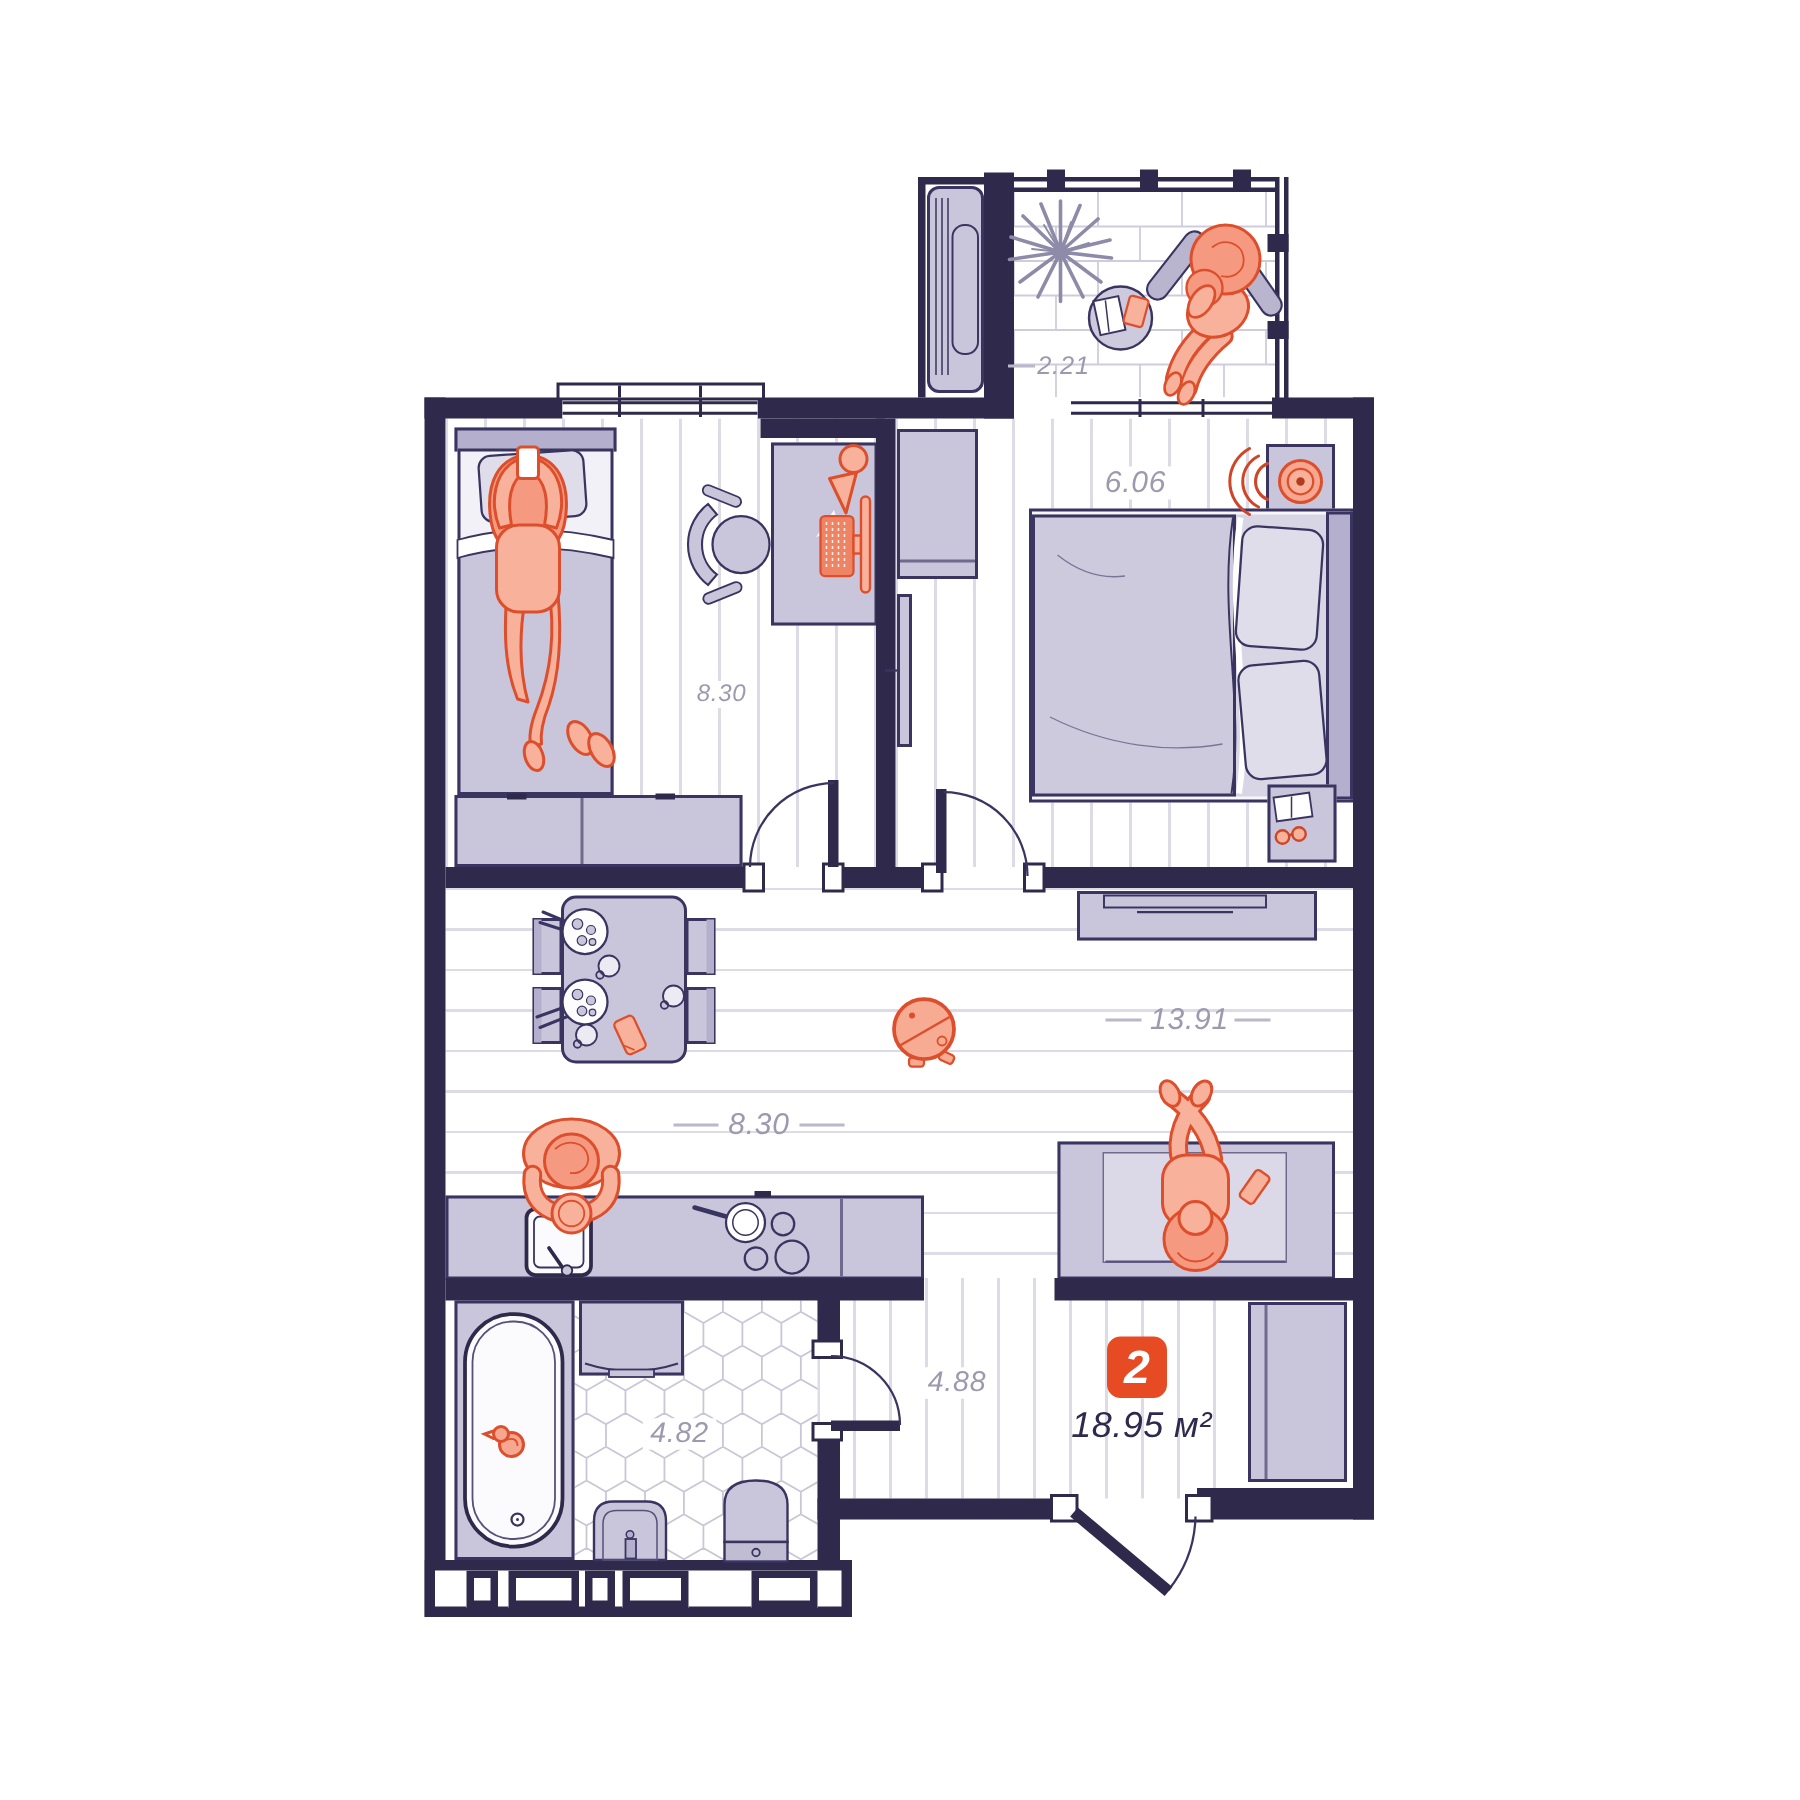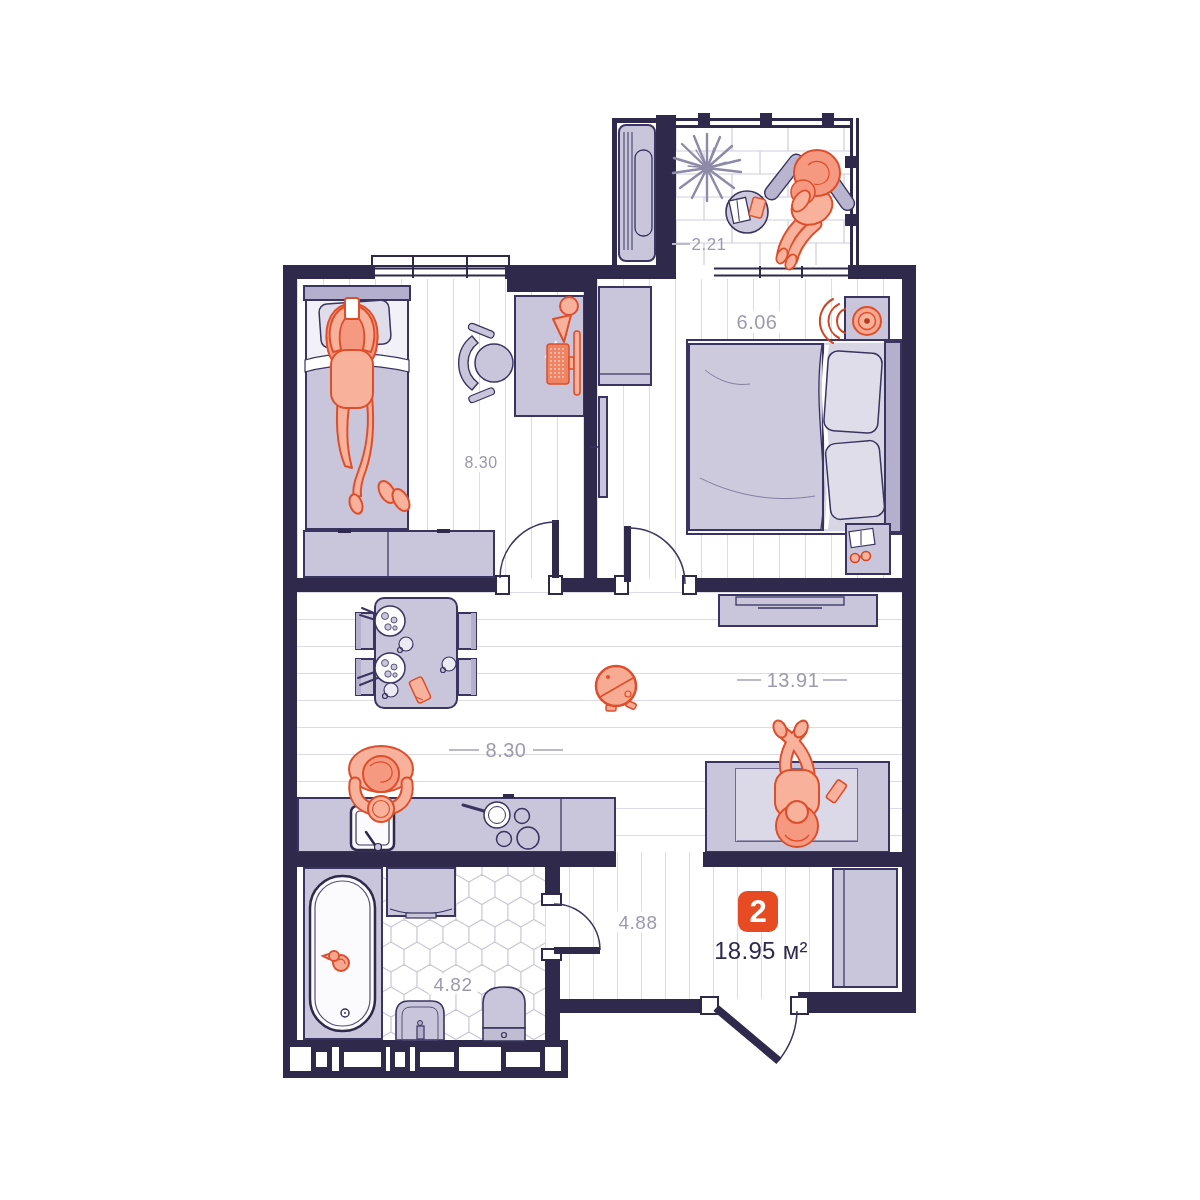--- a/index.html
+++ b/index.html
@@ -1,17 +1,17 @@
 <!DOCTYPE html>
 <html><head>
 <meta charset="utf-8">
 <style>
   html,body{margin:0;padding:0;background:#ffffff;}
   #canvas{position:relative;width:1200px;height:1200px;background:#ffffff;overflow:hidden;
-          font-family:"Liberation Sans",sans-serif;}
+          font-family:"Liberation Sans",sans-serif;font-style:italic;}
   .abs{position:absolute;}
   .w{position:absolute;background:#2f2a4c;}
   .tw{position:absolute;background:#2f2a4c;}
   .win{position:absolute;background:#ffffff;}
   .f{position:absolute;background:#c9c6db;border:2px solid #3a3560;box-sizing:border-box;}
   .nf{position:absolute;box-sizing:border-box;}
   .ln{position:absolute;background:#6f6a8e;}
   .hd{position:absolute;background:#2f2a4c;}
   .cb{position:absolute;background:#b3afcc;}
   .fl-v{position:absolute;background:repeating-linear-gradient(90deg,#dcdbe6 0,#dcdbe6 1.4px,transparent 1.4px,transparent 26px);}
@@ -382,17 +382,17 @@
   <div class="dash" style="left:533px;top:749px;width:30px;"></div>
   <div class="dash" style="left:737px;top:679px;width:24px;"></div>
   <div class="dash" style="left:823px;top:679px;width:24px;"></div>
 
   <div class="label" style="left:709px;top:244px;font-size:17px;background:transparent;">2.21</div>
   <div class="label" style="left:481px;top:463px;font-size:16px;">8.30</div>
   <div class="label" style="left:757px;top:322px;font-size:20px;">6.06</div>
   <div class="label" style="left:506px;top:750px;font-size:20px;background:transparent;">8.30</div>
   <div class="label" style="left:793px;top:680px;font-size:20px;background:transparent;">13.91</div>
   <div class="label" style="left:638px;top:922px;font-size:19px;">4.88</div>
-  <div class="label" style="left:453px;top:956px;font-size:19px;margin-top:28px;">4.82</div>
+  <div class="label" style="left:453px;top:956px;font-size:19px;">4.82</div>
 
   <div class="badge">2</div>
   <div class="total">18.95 м²</div>
 </div>
 
 </body></html>

